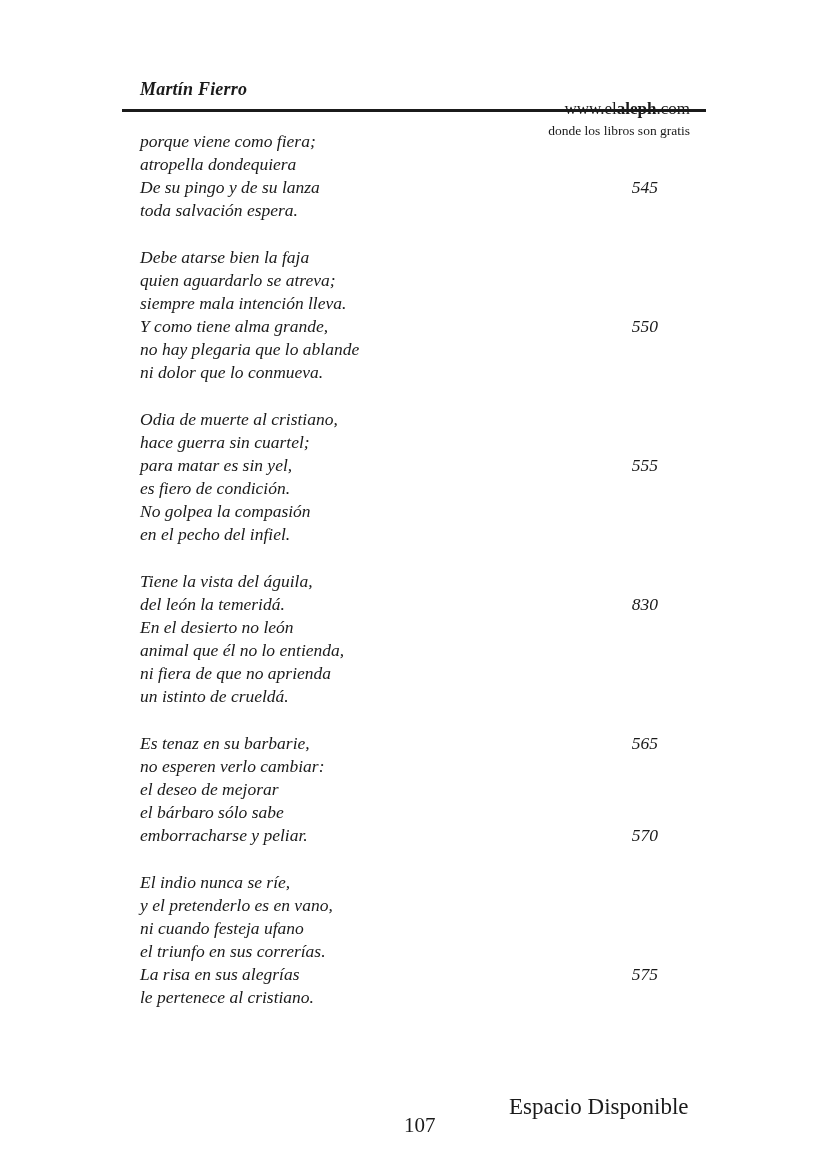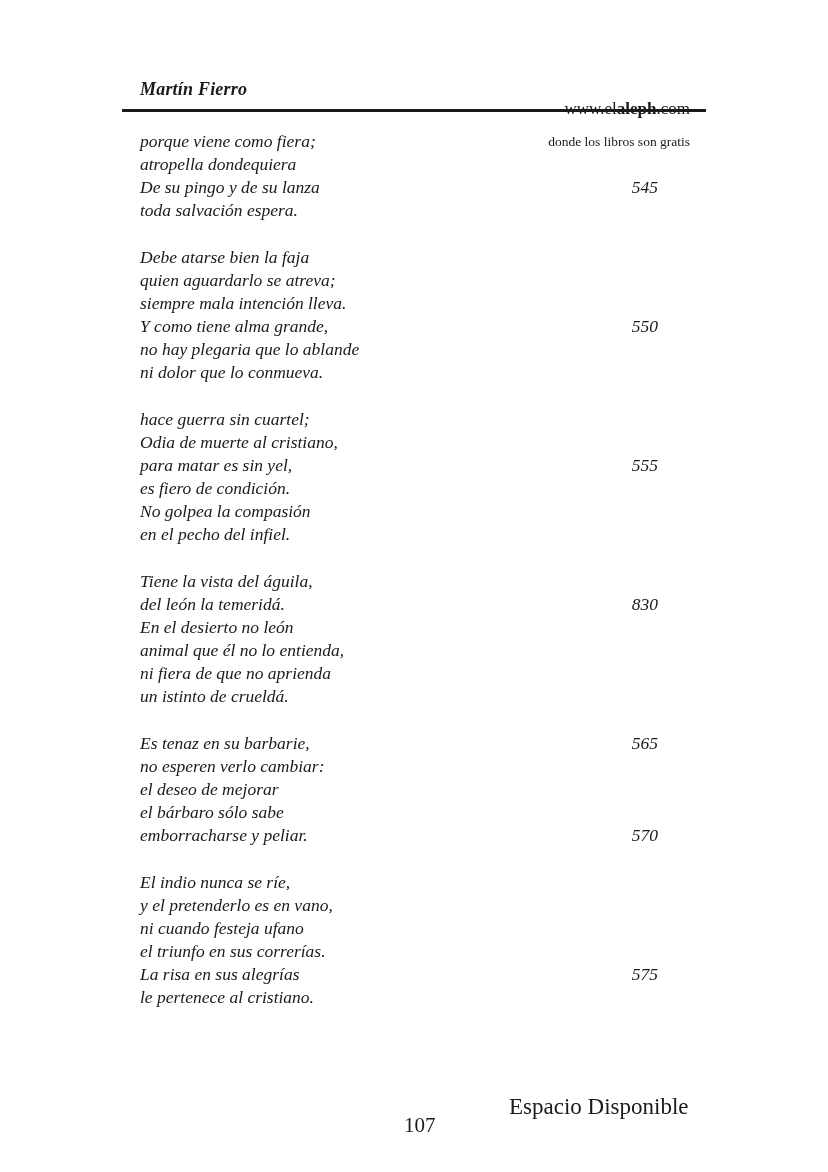--- a/index.html
+++ b/index.html
@@ -23,21 +23,21 @@
     letter-spacing: 0.2px;
   }
   .site-block {
     position: absolute;
     right: 138px;
     top: 56px;
     text-align: right;
   }
   .site-url { font-size: 17px; margin-top: 43px; }
   .site-url .b { font-weight: bold; }
-  .site-tagline { font-size: 13.5px; margin-top: 15px; }
+  .site-tagline { font-size: 13.5px; margin-top: 4px; }
   .header-rule {
     position: absolute;
     left: 122px;
     top: 109px;
     width: 584px;
     height: 2.5px;
     background: #1b1b1b;
   }
   
   .poem {
@@ -112,24 +112,24 @@
         </div>
         <div class="line">
           <span class="line-text">no hay plegaria que lo ablande</span>
         </div>
         <div class="line">
           <span class="line-text">ni dolor que lo conmueva.</span>
         </div>
       </div>
       <div class="stanza">
         <div class="line">
+          <span class="line-text">Odia de muerte al cristiano,</span>
+        </div>
+        <div class="line">
           <span class="line-text">hace guerra sin cuartel;</span>
-        </div>
-        <div class="line">
-          <span class="line-text">Odia de muerte al cristiano,</span>
         </div>
         <div class="line">
           <span class="line-text">para matar es sin yel,</span>
           <span class="line-num">555</span>
         </div>
         <div class="line">
           <span class="line-text">es fiero de condición.</span>
         </div>
         <div class="line">
           <span class="line-text">No golpea la compasión</span>

